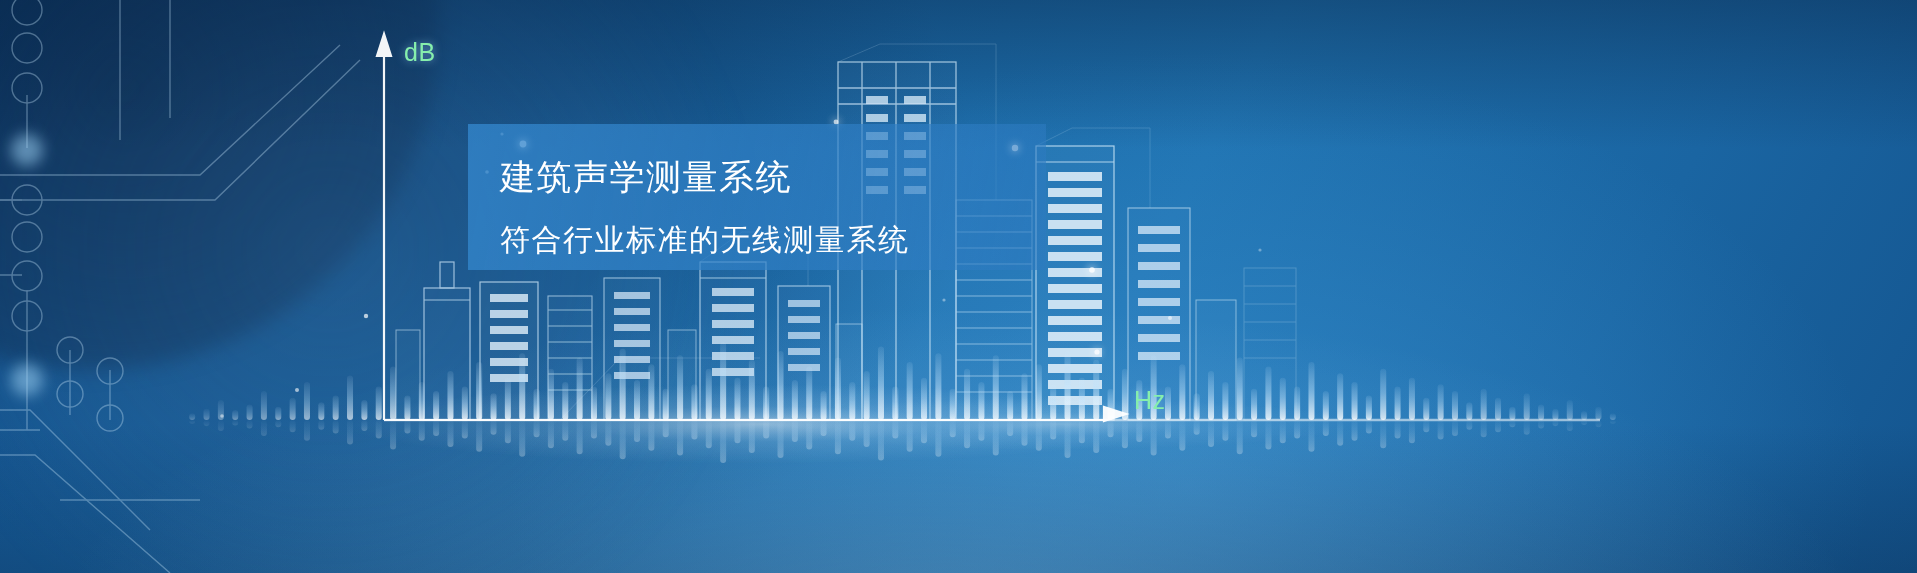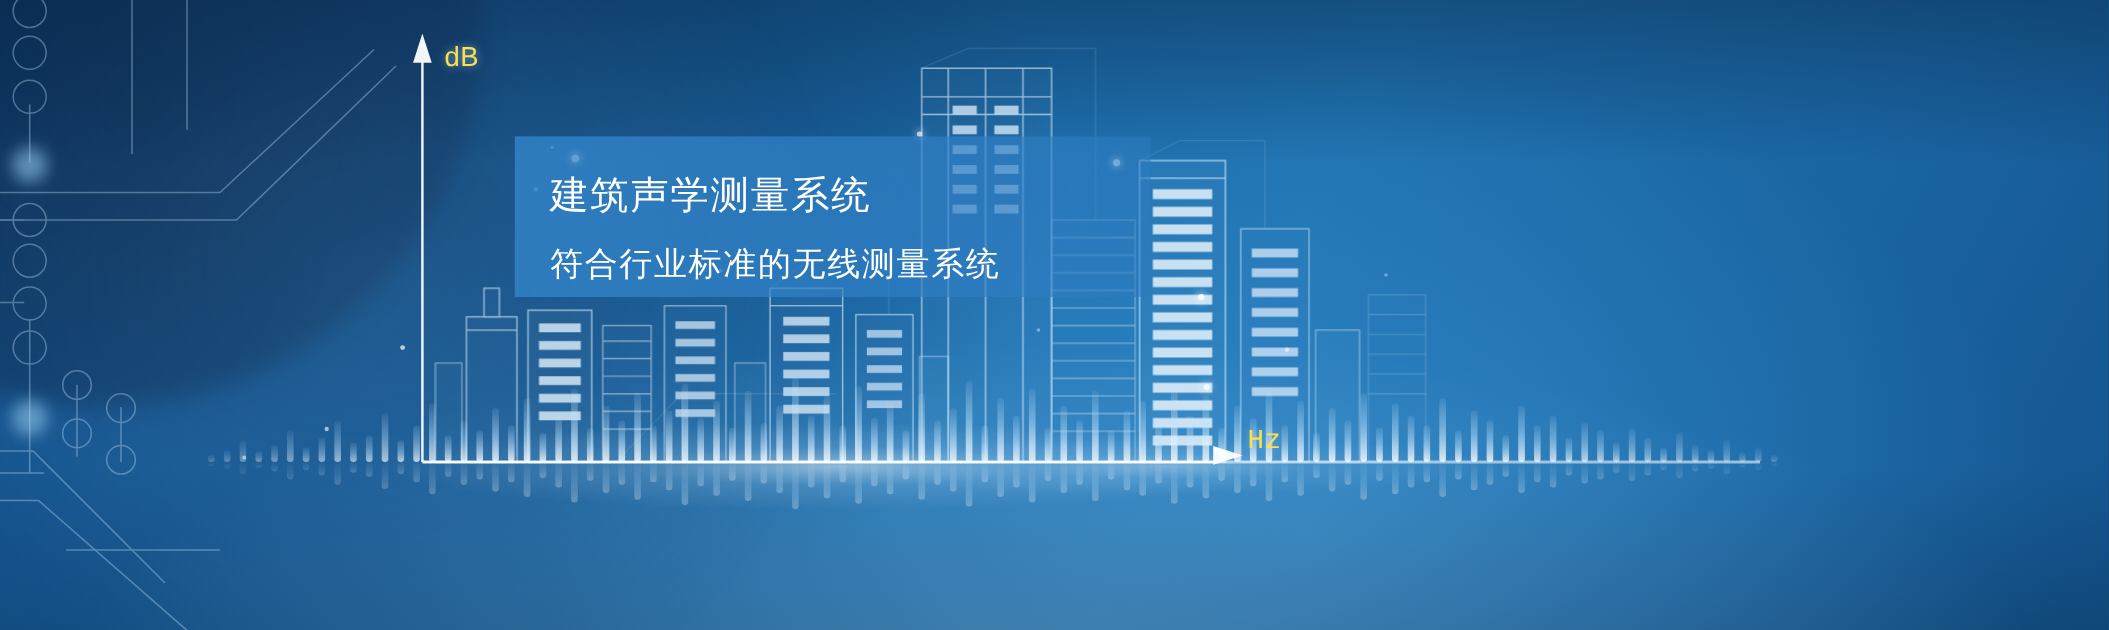--- a/index.html
+++ b/index.html
@@ -82,27 +82,27 @@
     font-size: 35px;
   }
   #headline-2 {
     top: 96px;
     font-size: 30px;
   }
 
   
   .axis-label {
     position: absolute;
-    color: #fde047;
+    color: #86efac;
     font-size: 25px;
     letter-spacing: 0.5px;
     text-shadow: 0 0 8px rgba(140,200,240,0.75);
   }
   #label-db { left: 404px; top: 38px; }
-  #label-hz { left: 1134px; top: 386px; font-family: Liberation Mono, monospace; }
+  #label-hz { left: 1134px; top: 386px; }
 </style>
 </head>
 <body>
 
 <div id="banner">
 
   <div class="bg-base"></div>
   <div class="bg-dark-corner"></div>
   <div class="bg-swoosh"></div>
   <div class="bg-vignette"></div>

